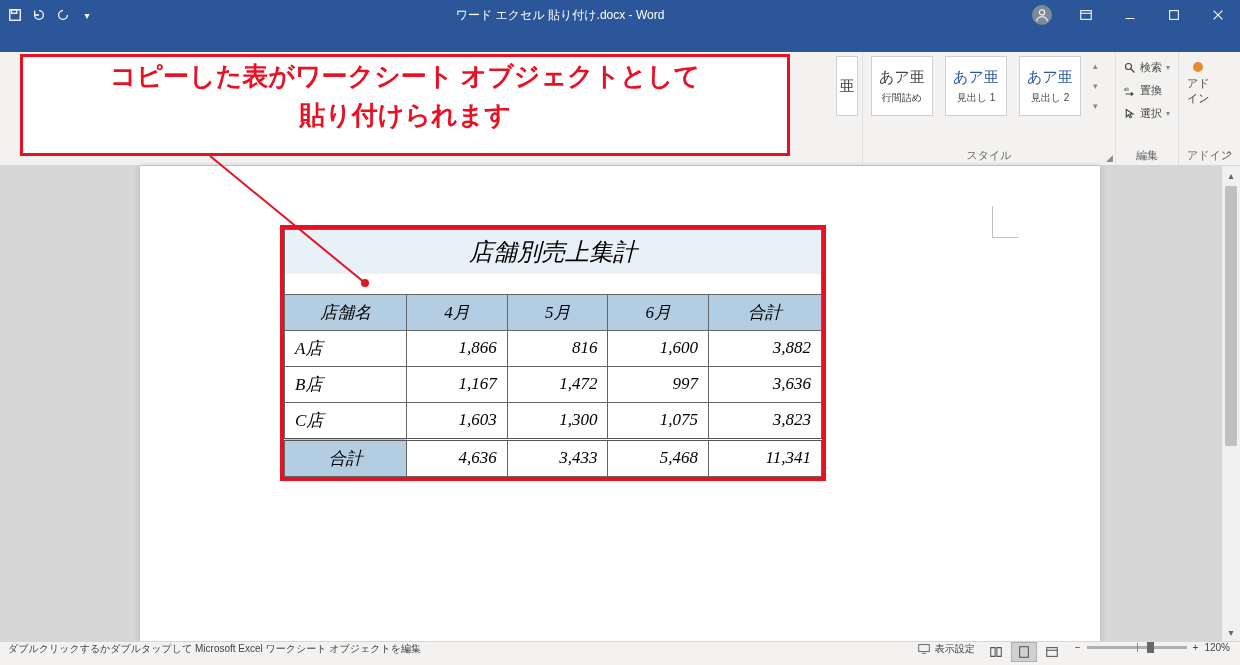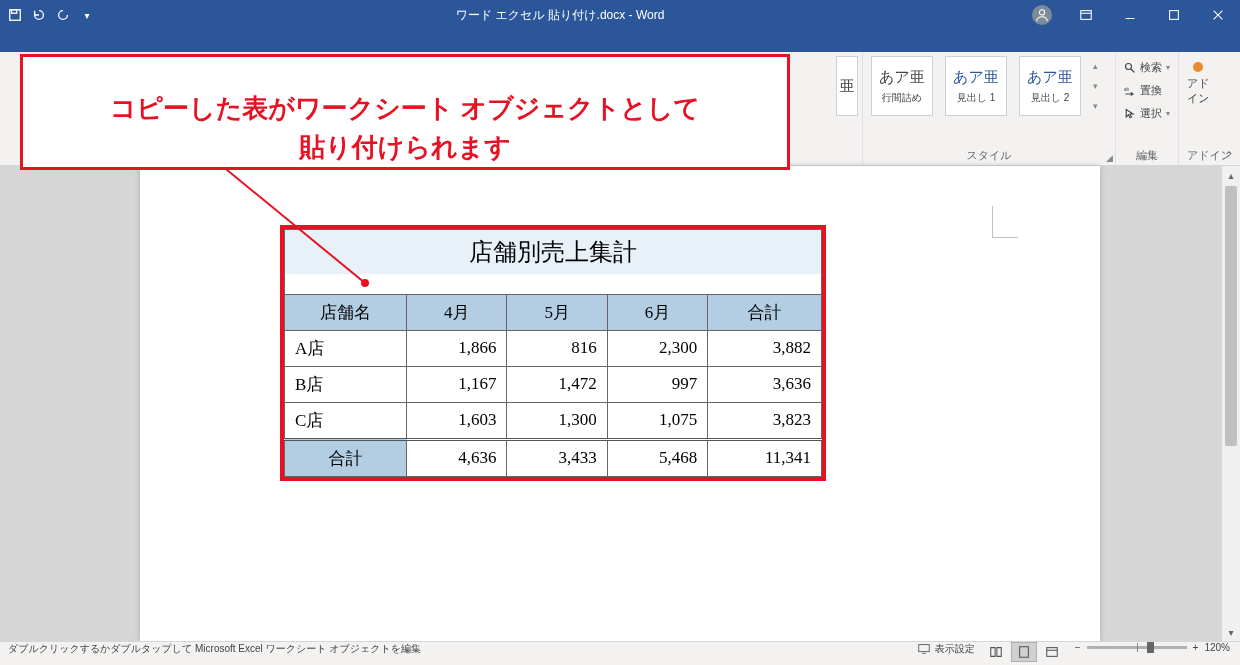--- a/index.html
+++ b/index.html
@@ -45,33 +45,33 @@
   .page::-webkit-scrollbar{display:none}
 
   .corner-mark { position:absolute; right:82px; top:40px; width:26px; height:32px; border-left:1px solid #c0c0c0; border-bottom:1px solid #c0c0c0; }
 
   .vscroll { position:absolute; right:0; top:166px; bottom:24px; width:18px; background:#f0f0f0; }
   .vscroll .up, .vscroll .down { height:18px; display:flex; align-items:center; justify-content:center; font-size:10px; color:#666; position:absolute; width:100%; }
   .vscroll .up{top:0;} .vscroll .down{bottom:0;}
   .vscroll .thumb { position:absolute; left:3px; right:3px; top:20px; height:260px; background:#c0c0c0; border-radius:2px; }
 
   
-  .redbox { position:absolute; left:140px; top:59px; width:546px; border:4px solid #e81123; padding:0; }
+  .redbox { position:absolute; left:140px; top:59px; width:546px; border:4px solid #e81123; padding:0;font-style:italic; }
   .wsheet { width:100%; border-collapse:collapse; background:#fff; }
   .wsheet td, .wsheet th { border:1px solid #666; padding:6px 10px; font-size:17px; font-family:"Yu Mincho","MS Mincho",serif; }
   .wsheet .title-row td { background:#e8f0f8; text-align:center; font-size:24px; border-bottom:none; }
   .wsheet .gap-row td { height:20px; border-top:none; }
   .wsheet .hdr td { background:#b3cde3; text-align:center; }
   .wsheet .data td:nth-child(n+2) { text-align:right; }
   .wsheet .total td { border-top:3px double #555; }
   .wsheet .total td:first-child { background:#b3cde3; text-align:center; }
   .wsheet .total td:nth-child(n+2){ text-align:right; }
 
   
-  .callout { position:absolute; left:20px; top:54px; width:770px; height:116px; background:#fff; border:3px solid #e81123; display:flex; align-items:flex-end; justify-content:center; text-align:center; font-size:26px; font-weight:bold; color:#e81123; font-family:"Meiryo","Yu Gothic",sans-serif; z-index:50; line-height:1.5; }
+  .callout { position:absolute; left:20px; top:54px; width:770px; height:102px; background:#fff; border:3px solid #e81123; display:flex; align-items:flex-start; justify-content:center; text-align:center; font-size:26px; font-weight:bold; color:#e81123; font-family:"Meiryo","Yu Gothic",sans-serif; z-index:50; line-height:1.5; }
   .callout-line { position:absolute; z-index:49; pointer-events:none; }
   .left-edge { position:absolute; top:166px; left:0; bottom:24px; width:18px; background:#f3f2f1; display:flex; align-items:flex-start; justify-content:center; font-size:11px; color:#666; padding-top:2px; }
 
   
   .statusbar { position:absolute; bottom:0; left:0; right:0; height:24px; background:#f3f2f1; border-top:1px solid #d6d6d6; display:flex; align-items:flex-start; font-size:10px; color:#444; }
   .statusbar .msg { padding-left:8px; flex:1; }
   .statusbar .views { display:flex; align-items:center; gap:2px; }
   .viewbtn { width:26px; height:20px; display:flex; align-items:center; justify-content:center; border:1px solid transparent; }
   .viewbtn.active { background:#d0d0d0; border-color:#b0b0b0; }
   .viewbtn svg { width:14px; height:14px; stroke:#555; fill:none; stroke-width:1.2; }
@@ -243,21 +243,21 @@
           <td>店舗名</td>
           <td>4月</td>
           <td>5月</td>
           <td>6月</td>
           <td>合計</td>
         </tr>
         <tr class="data">
           <td>A店</td>
               <td>1,866</td>
               <td>816</td>
-              <td>2,300</td>
+              <td>1,600</td>
               <td>3,882</td>
         </tr>
         <tr class="data">
           <td>B店</td>
               <td>1,167</td>
               <td>1,472</td>
               <td>997</td>
               <td>3,636</td>
         </tr>
         <tr class="data">

